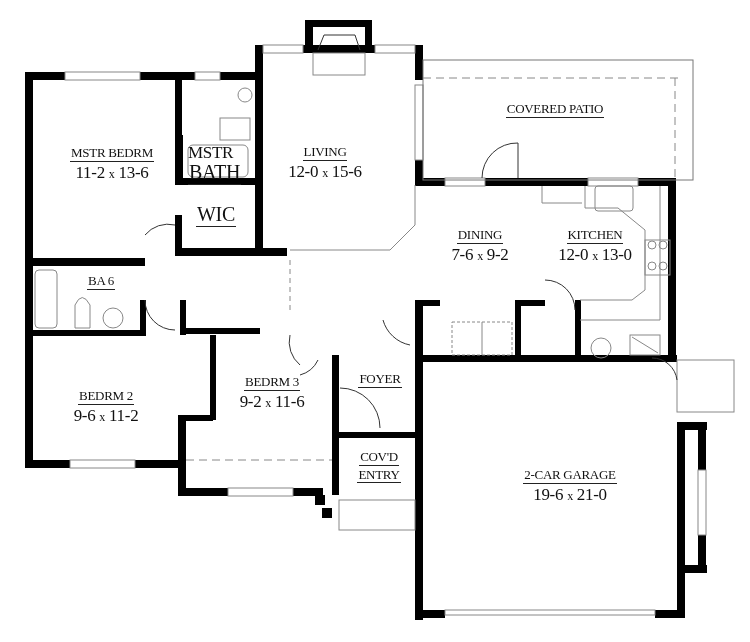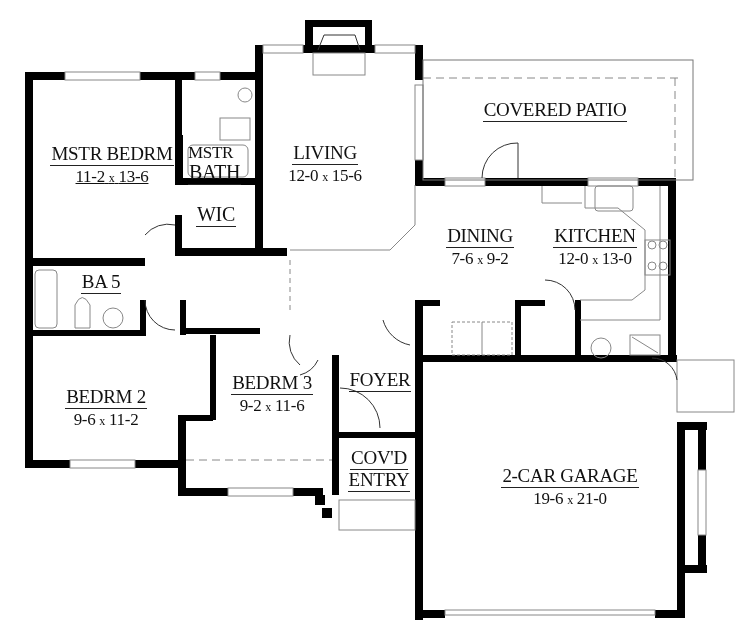--- a/index.html
+++ b/index.html
@@ -1,19 +1,19 @@
 <!DOCTYPE html>
 <html><head>
 <meta charset="utf-8">
 <style>
   html, body { margin: 0; padding: 0; background: #ffffff; }
   body { width: 750px; height: 642px; position: relative; overflow: hidden; font-family: "Liberation Serif", "DejaVu Serif", serif; }
   svg.plan { position: absolute; left: 0; top: 0; width: 750px; height: 642px; }
   .lbl { position: absolute; text-align: center; color: #111; line-height: 1.05; }
-  .lbl .name { display: inline-block; font-size: 19px; border-bottom: 1px solid #222; padding: 0 1px 1px; letter-spacing: -0.3px; }
+  .lbl .name { display: inline-block; font-size: 13px; border-bottom: 1px solid #222; padding: 0 1px 1px; letter-spacing: -0.3px; }
   .lbl .dim { display: block; font-size: 17px; margin-top: 2px; letter-spacing: -0.3px; }
   .lbl .dim .x { font-size: 12px; }
   .lbl.small .name { font-size: 20px; }
 </style>
 </head>
 <body>
 
 <svg class="plan" viewBox="0 0 750 642" xmlns="http://www.w3.org/2000/svg">
   <g fill="#000">
 
@@ -131,21 +131,21 @@
     <path d="M145,235 A30,30 0 0 1 175,225" stroke="#333"></path>
     <path d="M145,300 A30,30 0 0 0 175,330" stroke="#333"></path>
     <path d="M340,388 A40,40 0 0 1 380,428" stroke="#333"></path>
     <path d="M383,320 A35,35 0 0 0 410,345" stroke="#333"></path>
     <path d="M545,280 A30,30 0 0 1 575,310" stroke="#333"></path>
     <path d="M290,335 A30,30 0 0 0 300,365" stroke="#333"></path>
     <path d="M318,360 A28,28 0 0 1 300,375" stroke="#333"></path>
   </g>
 </svg>
 
-<div class="lbl" style="left:42px; top:144px; width:140px;text-decoration:underline;">
+<div class="lbl" style="left:42px; top:144px; width:140px;">
   <span class="name">MSTR BEDRM</span>
   <span class="dim"><span>11-2</span> <span class="x">x</span> <span>13-6</span></span>
 </div>
 
 <div class="lbl small" style="left:188px; top:100px; width:52px; text-align:left;margin-top:44px;">
   <span class="dim" style="margin:0;">MSTR</span>
   <span class="name">BATH</span>
 </div>
 
 <div class="lbl small" style="left:196px; top:204px; width:40px;">
@@ -165,21 +165,21 @@
   <span class="name">DINING</span>
   <span class="dim"><span>7-6</span> <span class="x">x</span> <span>9-2</span></span>
 </div>
 
 <div class="lbl" style="left:540px; top:226px; width:110px;">
   <span class="name">KITCHEN</span>
   <span class="dim"><span>12-0</span> <span class="x">x</span> <span>13-0</span></span>
 </div>
 
 <div class="lbl" style="left:76px; top:272px; width:50px;">
-  <span class="name">BA 5</span>
+  <span class="name">BA 6</span>
 </div>
 
 <div class="lbl" style="left:56px; top:387px; width:100px;">
   <span class="name">BEDRM 2</span>
   <span class="dim"><span>9-6</span> <span class="x">x</span> <span>11-2</span></span>
 </div>
 
 <div class="lbl" style="left:222px; top:373px; width:100px;">
   <span class="name">BEDRM 3</span>
   <span class="dim"><span>9-2</span> <span class="x">x</span> <span>11-6</span></span>

